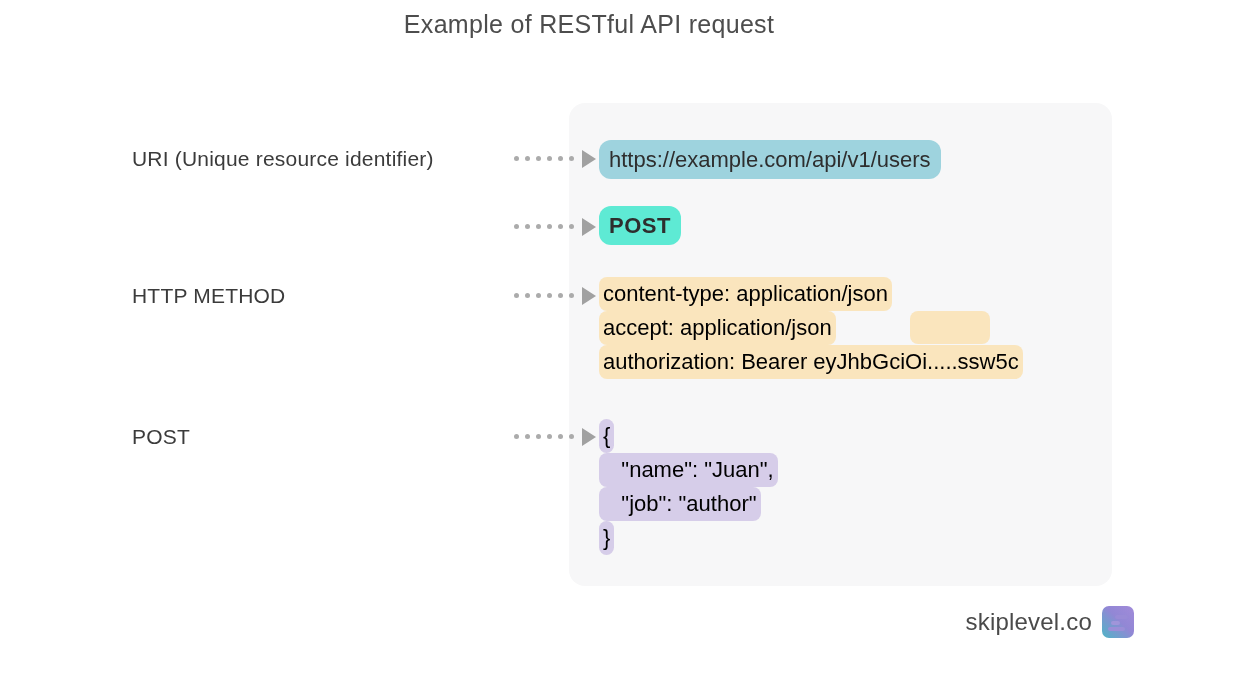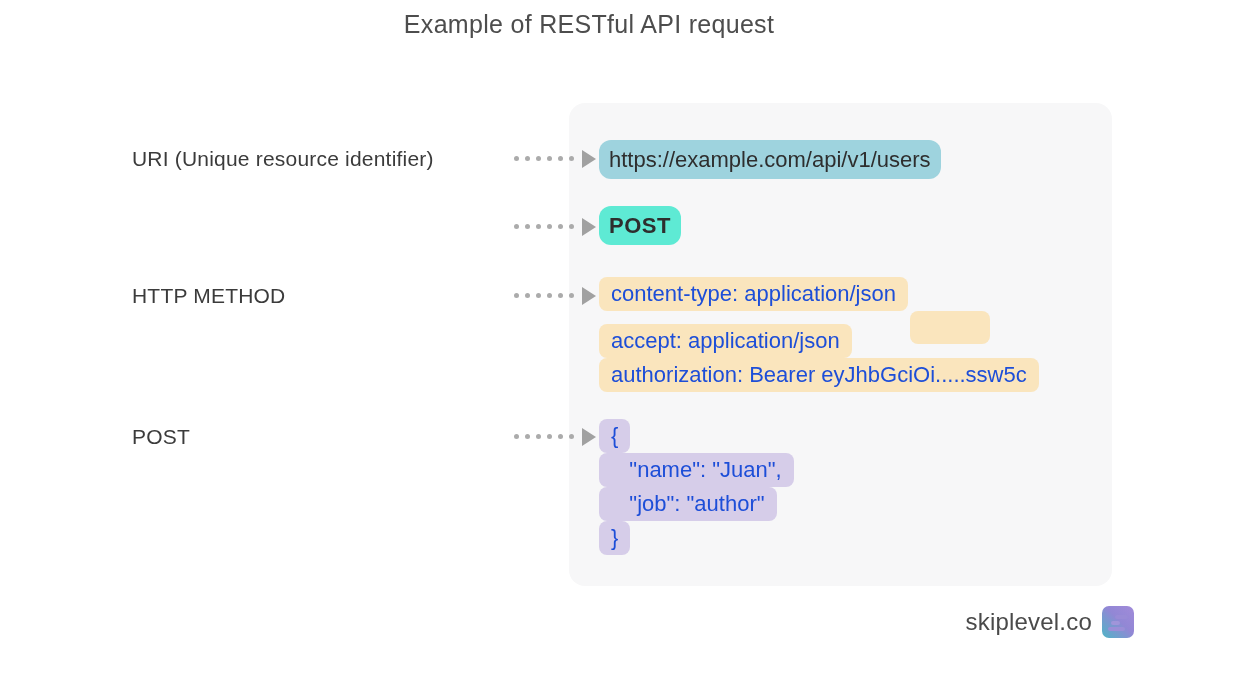--- a/index.html
+++ b/index.html
@@ -28,22 +28,22 @@
   .chip{
     position:absolute;height:39px;line-height:39px;padding:0 10px;border-radius:12px;
     font-size:22px;color:#2e2e2e;white-space:pre;width:max-content;
   }
   .chip-uri{left:599px;top:140px;}
   .chip-method{left:599px;top:206px;font-weight:bold;letter-spacing:.5px;}
   .hl-block{position:absolute;left:599px;}
   .headers-block{top:277px;}
   .body-block{top:419px;}
   .hl-line{
-    display:block;width:max-content;line-height:34px;padding:0 12px;
-    border-radius:8px;font-size:22px;color:#1d4ed8;white-space:pre;
+    display:block;width:max-content;line-height:34px;padding:0 4px;
+    border-radius:8px;font-size:22px;color:#000000;white-space:pre;
   }
   .notch{position:absolute;left:311px;top:34px;width:80px;height:33px;border-radius:8px;}
   
   .footer{position:absolute;top:604px;right:104px;height:36px;display:flex;align-items:center;gap:10px;}
   .brand{font-size:24px;color:#4a4a4a;letter-spacing:.2px;}
   .logo{
     width:32px;height:32px;border-radius:7px;box-sizing:border-box;padding:3px;
     background:linear-gradient(225deg,#a18bd9 0%,#9287d5 45%,#4fb5c6 100%);
   }
   .logo-inner{position:relative;width:26px;height:26px;background:#ffffff;border-radius:4px;}
@@ -106,21 +106,21 @@
       <span class="tri"></span>
   </span>
 </div>
 
 <div class="chip chip-uri" style="background-color: rgb(158, 211, 222);">https://example.com/api/v1/users</div>
 
 <div class="chip chip-method" style="background-color: #5eead4;">POST</div>
 
 <div class="hl-block headers-block" style="position:absolute;">
   <span class="hl-line" style="background-color: rgb(250, 229, 189);">content-type: application/json</span>
-  <span class="hl-line" style="background-color: rgb(250, 229, 189); margin-top: 13px;">accept: application/json</span>
+  <span class="hl-line" style="background-color: rgb(250, 229, 189);">accept: application/json</span>
   <span class="hl-line" style="background-color: rgb(250, 229, 189);">authorization: Bearer eyJhbGciOi.....ssw5c</span>
   <span class="notch" style="background-color: rgb(250, 229, 189);"></span>
 </div>
 
 <div class="hl-block body-block">
   <span class="hl-line" style="background-color: rgb(214, 205, 233);">{</span>
   <span class="hl-line" style="background-color: rgb(214, 205, 233);">   "name": "Juan",</span>
   <span class="hl-line" style="background-color: rgb(214, 205, 233);">   "job": "author"</span>
   <span class="hl-line" style="background-color: rgb(214, 205, 233);">}</span>
 </div>

